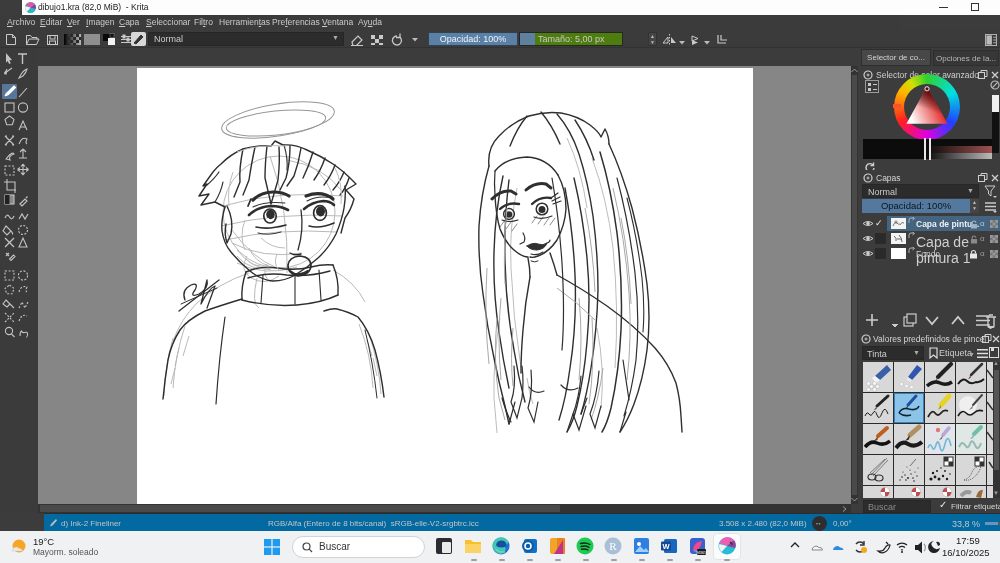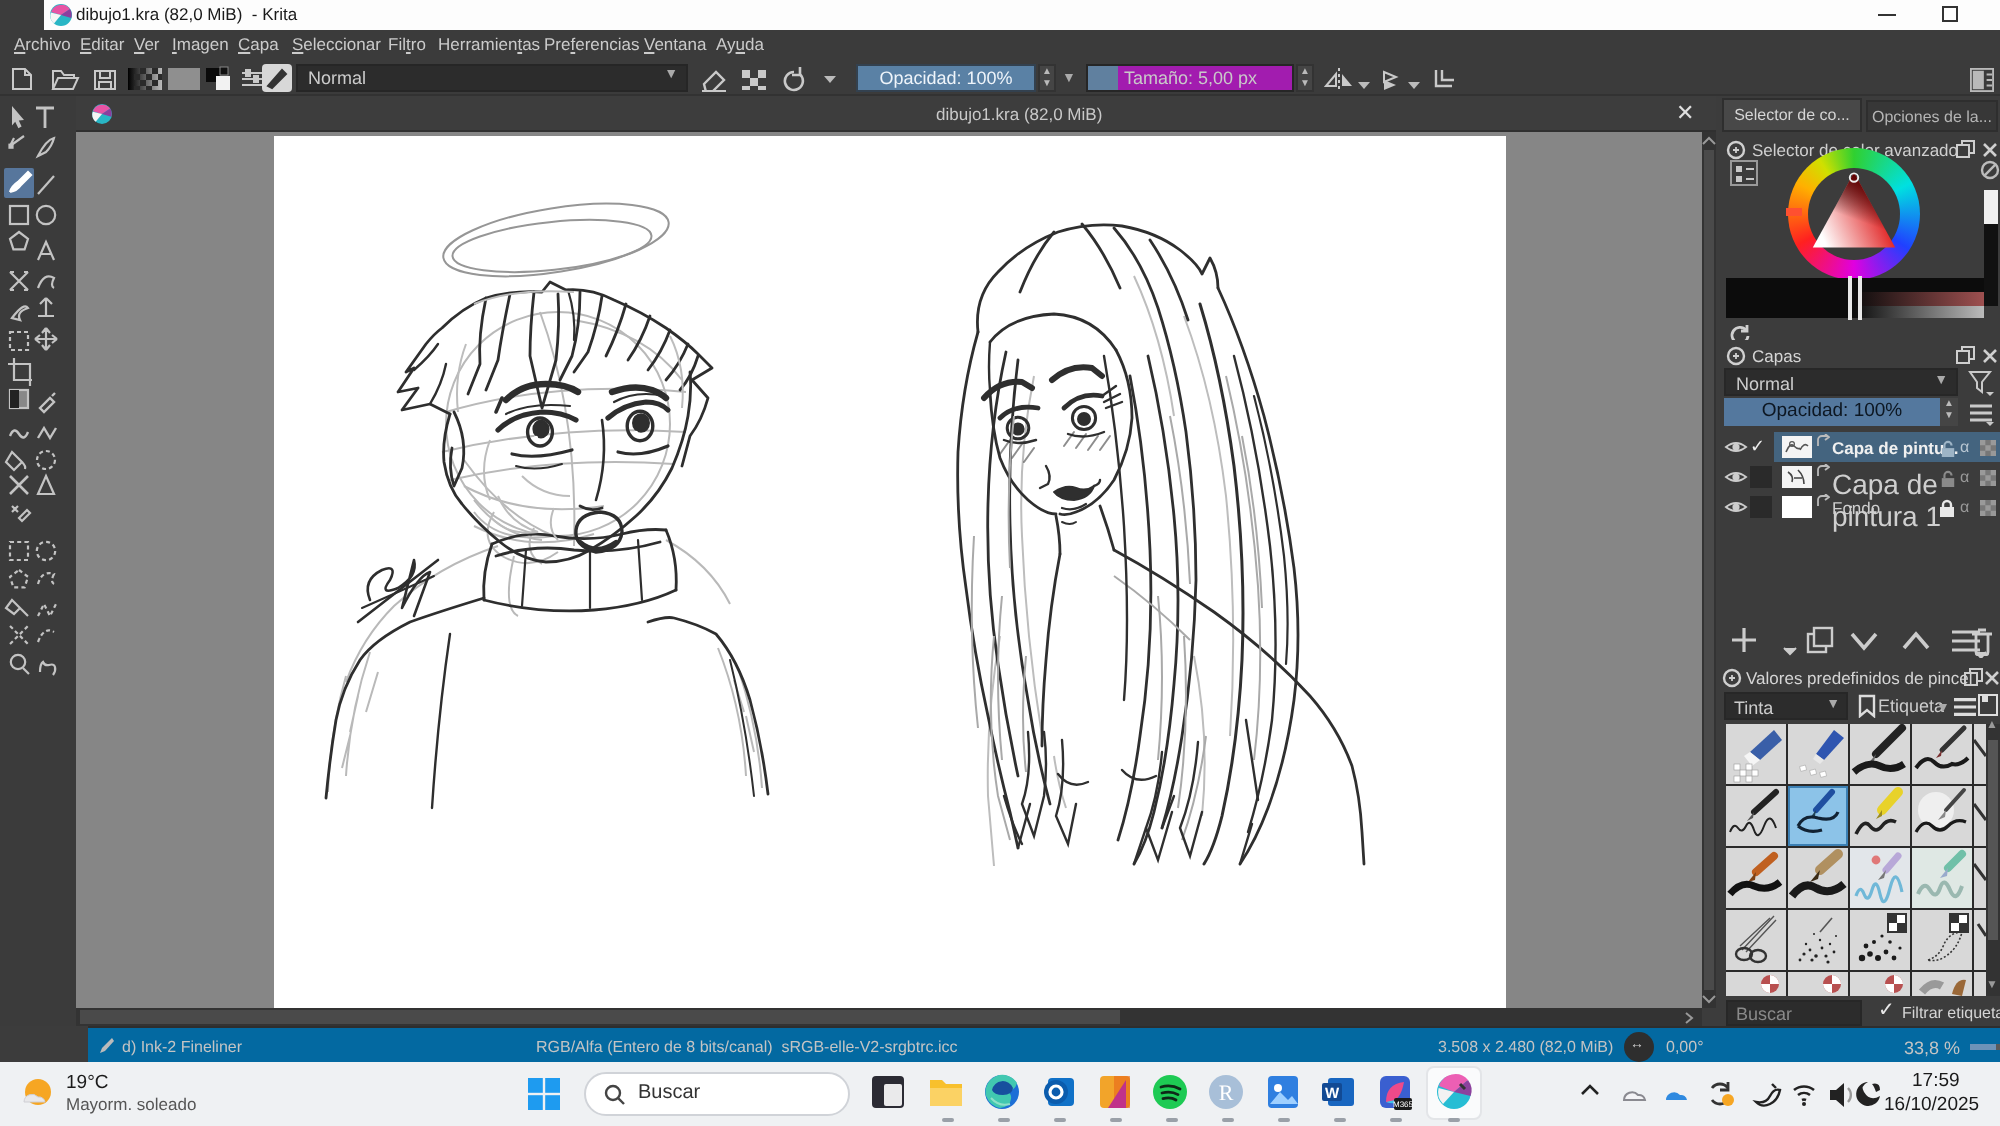--- a/index.html
+++ b/index.html
@@ -149,21 +149,21 @@
 
       <path d="M47 3 a4.5 4.5 0 1 0 3 1.2" fill="none" stroke="#c9c9c9" stroke-width="1.3"></path>
       <path d="M50 0.5 v4 h-4" fill="none" stroke="#c9c9c9" stroke-width="1.3"></path>
       <path d="M62 5 l3 3.5 3-3.5 z" fill="#bbb"></path>
     </svg>
 
     <div class="abs" style="left:428px;top:2px;width:90px;height:14px;background:#5a81a5;border:1px solid #33414f;color:#eef4fa;font-size:9px;text-align:center;line-height:13px">Opacidad: 100%</div>
     <div class="abs" style="left:519px;top:2px;width:9px;height:14px;background:#454545;border:1px solid #333;color:#bbb;font-size:5px;text-align:center;line-height:6px">▲<br>▼</div>
     <span class="abs" style="left:531px;top:6px;color:#aaa;font-size:7px">▼</span>
 
-    <div class="abs" style="left:543px;top:2px;width:104px;height:14px;background:#a21caf;border:1px solid #262626;color:#c9c9c9;font-size:9px">
+    <div class="abs" style="left:519px;top:2px;width:104px;height:14px;background:#4d7c0f;border:1px solid #262626;color:#c9c9c9;font-size:9px">
       <div style="position:absolute;left:0;top:0;width:15px;height:12px;background:#60809f"></div>
       <span style="position:absolute;left:18px;top:1px">Tamaño: 5,00 px</span>
     </div>
     <div class="abs" style="left:648px;top:2px;width:9px;height:14px;background:#454545;border:1px solid #333;color:#bbb;font-size:5px;text-align:center;line-height:6px">▲<br>▼</div>
 
     <svg class="abs" style="left:662px;top:3px" width="80" height="13" viewBox="0 0 80 13">
       <path d="M1 10 l5-6 v6 z" fill="none" stroke="#c9c9c9"></path>
       <path d="M14 10 l-5-6 v6 z" fill="#c9c9c9"></path>
       <path d="M7.5 1 v11" stroke="#c9c9c9" stroke-dasharray="1.5 1.5"></path>
       <path d="M17 8 l3 3.5 3-3.5 z" fill="#bbb"></path>
@@ -238,30 +238,20 @@
         <path d="M5 274 l9-9 M5 265 l9 9" stroke-dasharray="2 1.5"></path>
         <path d="M19 273 q3-8 8-5" stroke-dasharray="2 1.5"></path>
 
         <circle cx="9" cy="283" r="3.6"></circle>
           <path d="M11.5 286 l3 3"></path>
         <path d="M20 288 q0-4 1.5-5 q0.8 2 3 1.5 q2.5-0.8 3 1 q0.5 2-1 4" stroke-width="1.1"></path>
       </g>
     </svg>
   </div>
 
-  <div class="abs" id="tabbar">
-    <svg class="abs" style="left:8px;top:4px" width="10" height="10" viewBox="0 0 11 11">
-      <circle cx="5.5" cy="5.5" r="5.5" fill="#29b6c5"></circle>
-      <path d="M0.5 4 A5.5 5.5 0 0 1 10 2.5 L5.5 5.5 Z" fill="#e754a5"></path>
-      <path d="M10 2.5 A5.5 5.5 0 0 1 10.6 7 L5.5 5.5 Z" fill="#8b3f9e"></path>
-      <path d="M2 9.8 A5.5 5.5 0 0 1 0.4 4.2 L5.5 5.5 Z" fill="#f5f5f5"></path>
-    </svg>
-    <span class="abs" style="left:430px;top:4px">dibujo1.kra (82,0 MiB)</span>
-    <span class="abs" style="left:800px;top:2px;color:#e0e0e0;font-size:11px">✕</span>
-  </div>
 
   <div class="abs" id="canvasarea">
     <div id="canvas">
     <svg width="616" height="436" viewBox="0 0 616 436" fill="none">
 
       <g stroke="#b9b9b9" stroke-width="1">
 
         <circle cx="142" cy="144" r="56"></circle>
         <path d="M86 138 Q140 122 206 128"></path>
         <path d="M84 158 Q142 144 206 148"></path>

